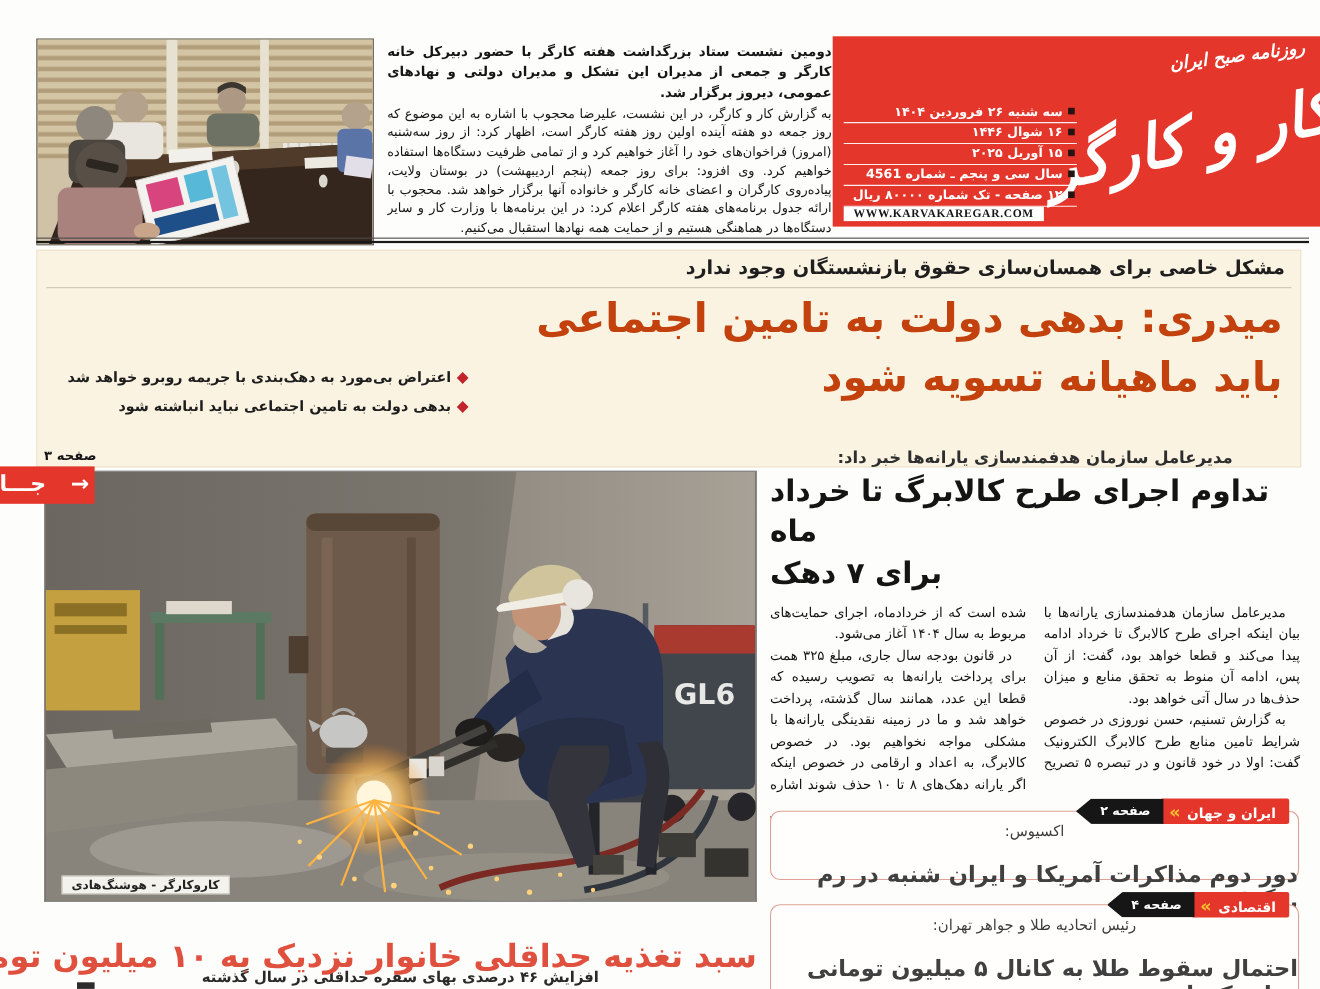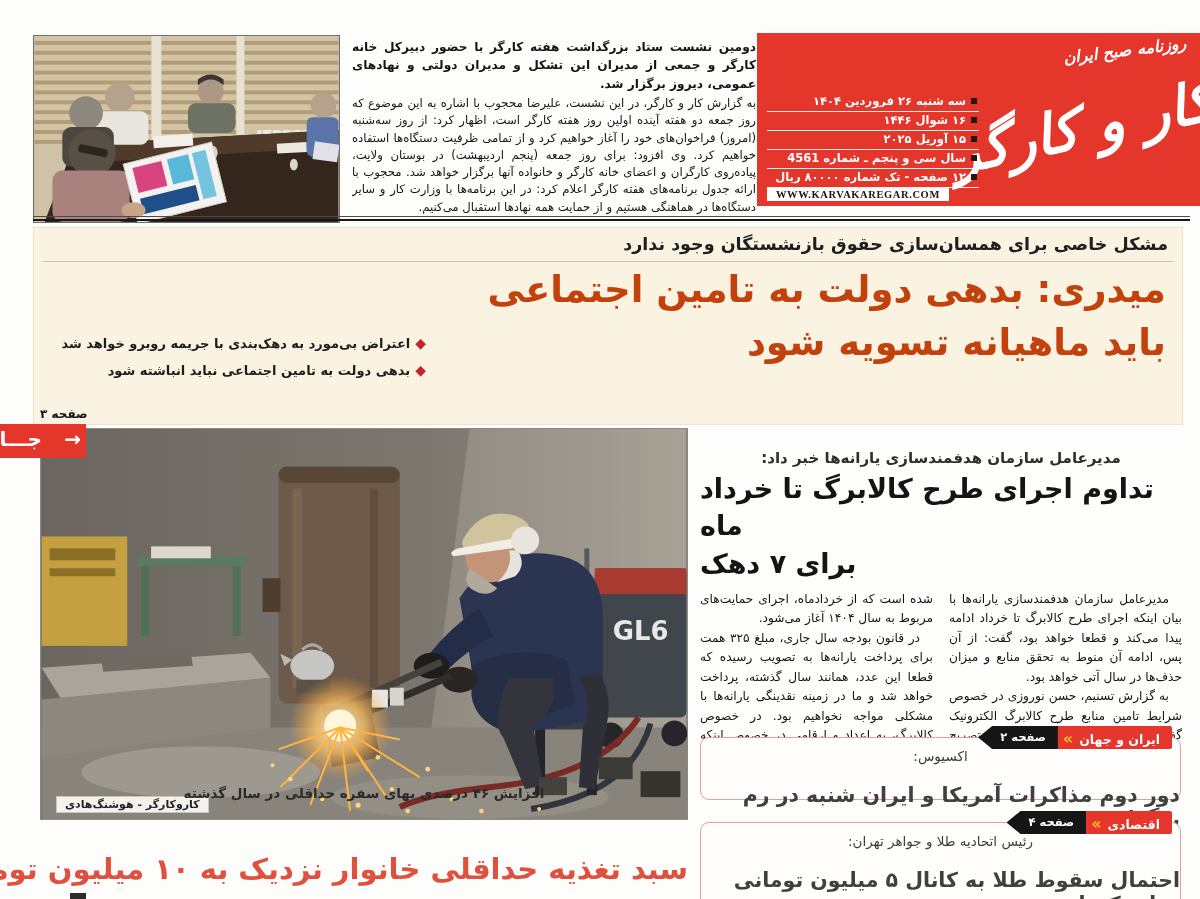--- a/index.html
+++ b/index.html
@@ -60,29 +60,29 @@
   .worker-photo svg { display:block; width:100%; height:100%; }
   .credit { position:absolute; left:15px; bottom:6px; background:#f4f2ec; color:#222;
             border:1px solid #c9c6bd; font-size:11px; font-weight:bold; padding:1px 8px;
             direction:rtl; }
   .jar-banner { position:absolute; left:0; top:424px; width:86px; height:34px;
                 background:#e5362c; z-index:6; overflow:hidden; }
   .jar-word { position:absolute; left:-12px; top:3px; color:#fff; font-weight:bold;
               font-size:20px; direction:rtl; white-space:nowrap; }
   .jar-arrow { position:absolute; right:5px; top:3px; color:#fff; font-weight:bold; font-size:20px; }
 
-  .photo-kicker { position:absolute; left:40px; top:785px; width:648px; text-align:center;
+  .photo-kicker { position:absolute; left:40px; top:881px; width:648px; text-align:center;
                   font-size:13.5px; font-weight:bold; color:#2a2a2a; direction:rtl; }
   .photo-headline { position:absolute; left:40px; top:852px; width:648px; text-align:center;
                     font-size:29px; font-weight:bold; color:#e0503e; direction:rtl;
                     white-space:nowrap; }
   .stub { position:absolute; left:70px; top:893px; width:16px; height:6px; background:#2c2c2c; }
 
   
-  .subsidy { position:absolute; left:700px; top:449px; width:482px; direction:rtl; color:#141414; }
+  .subsidy { position:absolute; left:700px; top:407px; width:482px; direction:rtl; color:#141414; }
   .subsidy .kicker { text-align:center; font-size:15px; font-weight:bold; color:#2e2e2e; }
   .subsidy .headline { text-align:left; font-size:27px; font-weight:900; line-height:1.38;
                        margin-top:3px; }
   .cols { column-count:2; column-gap:16px; margin-top:8px; height:188px; overflow:hidden;
           font-size:12.2px; line-height:1.6; text-align:justify; }
   .cols p { text-indent:13px; }
   .subsidy .cont { font-size:12.5px; font-weight:bold; text-align:left; margin-top:2px; }
 
   
   .teaser { position:absolute; left:700px; width:481px; background:#fffefc;

